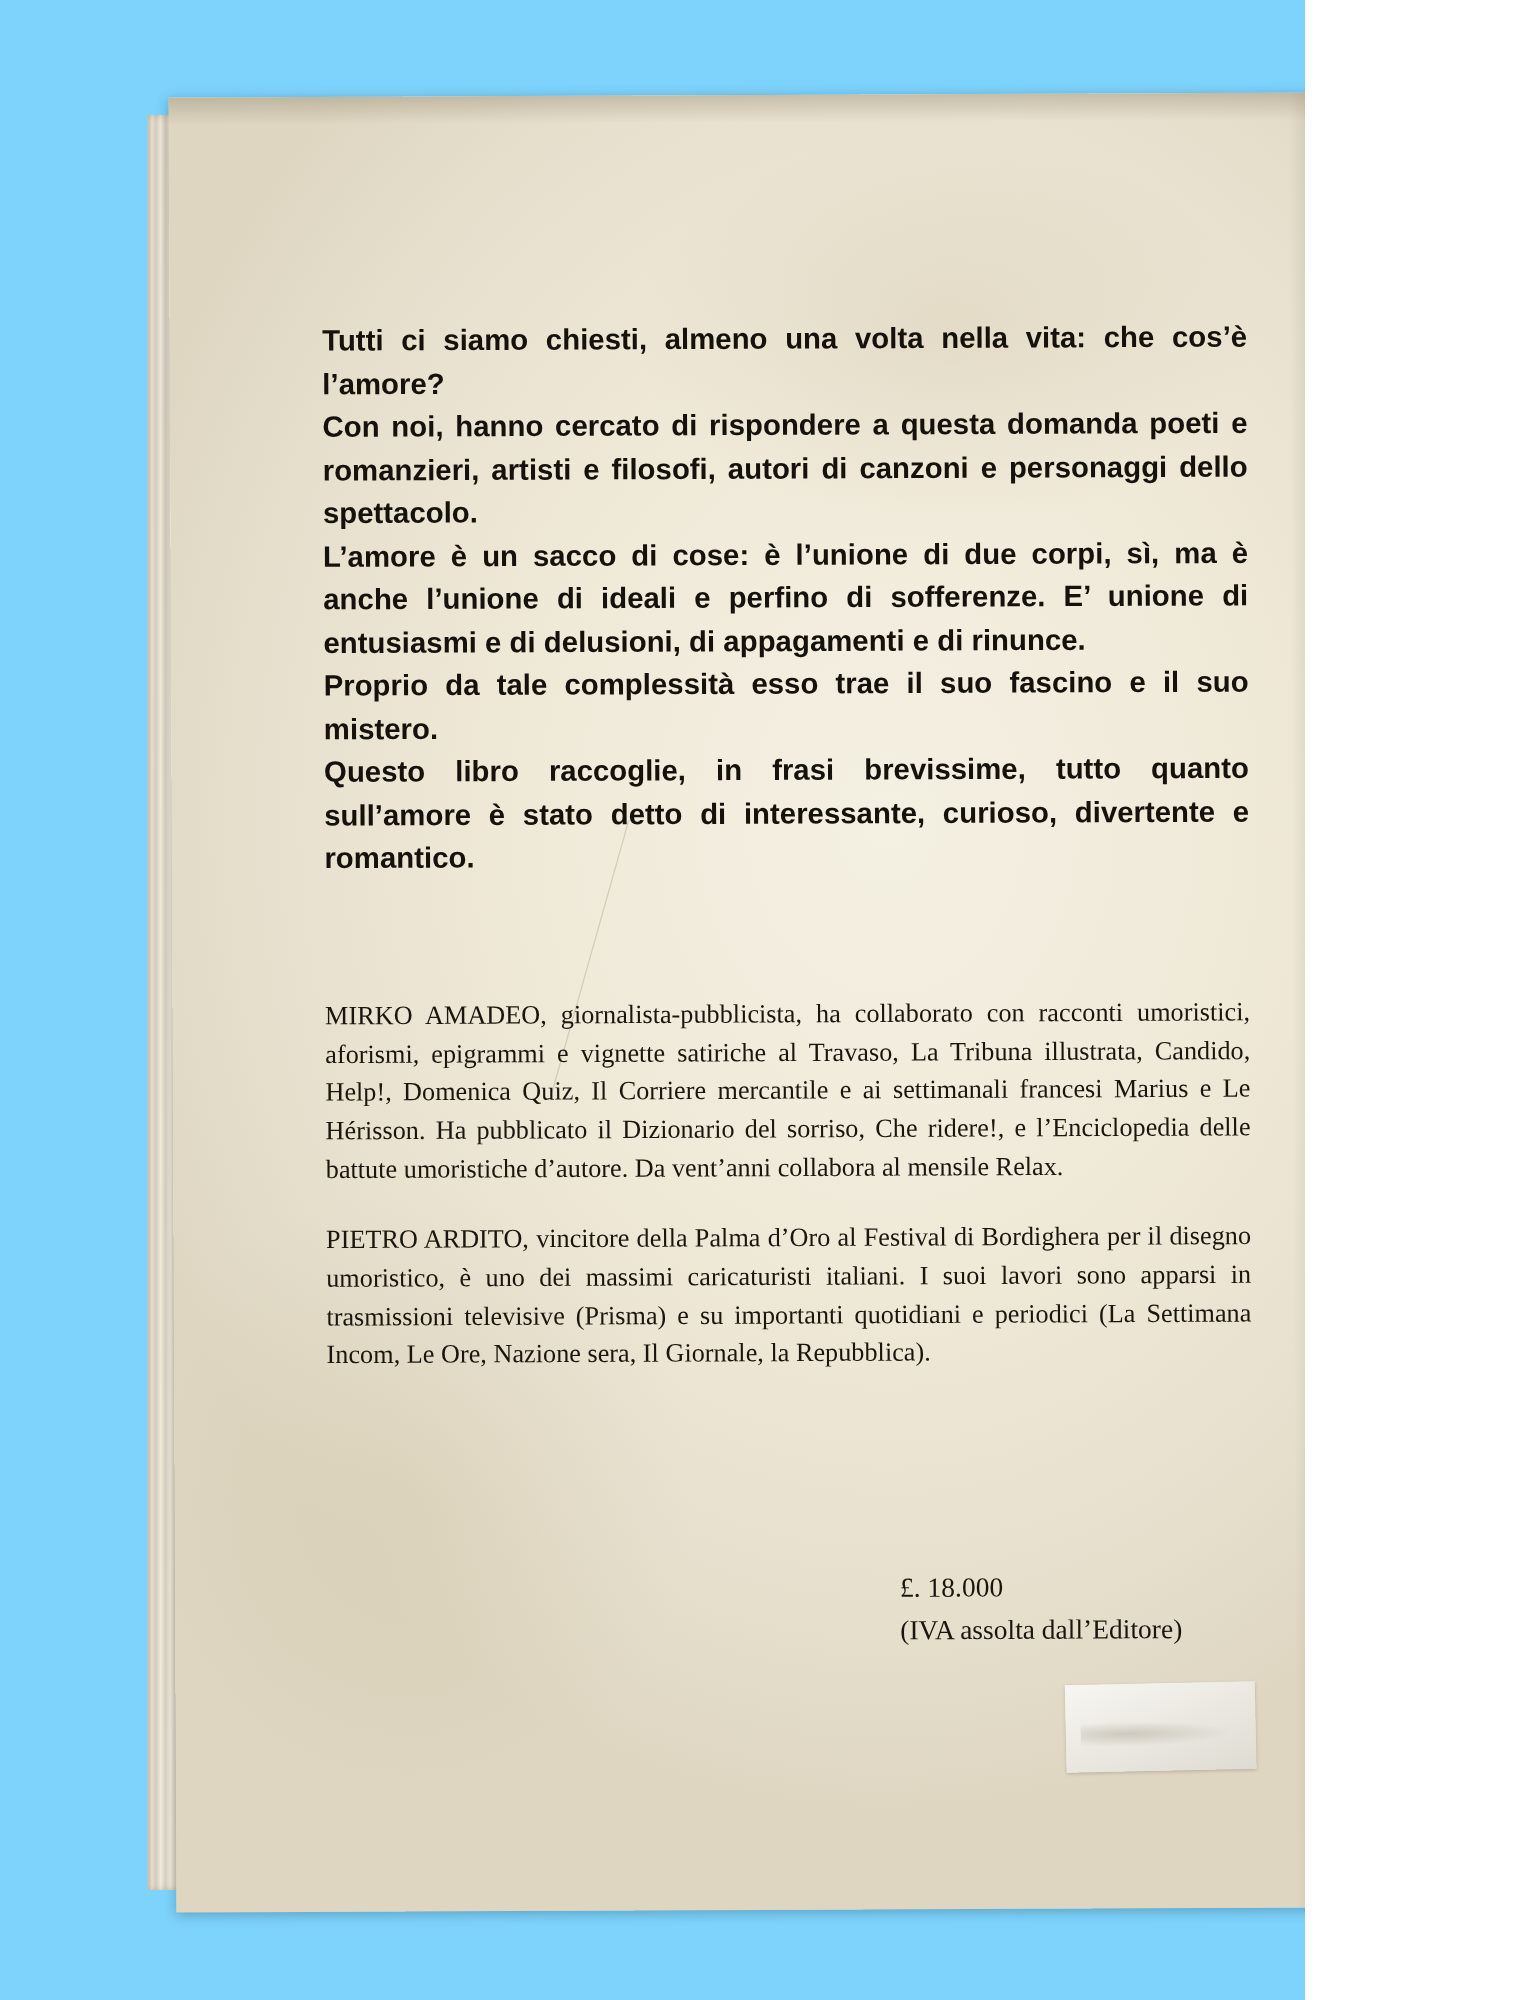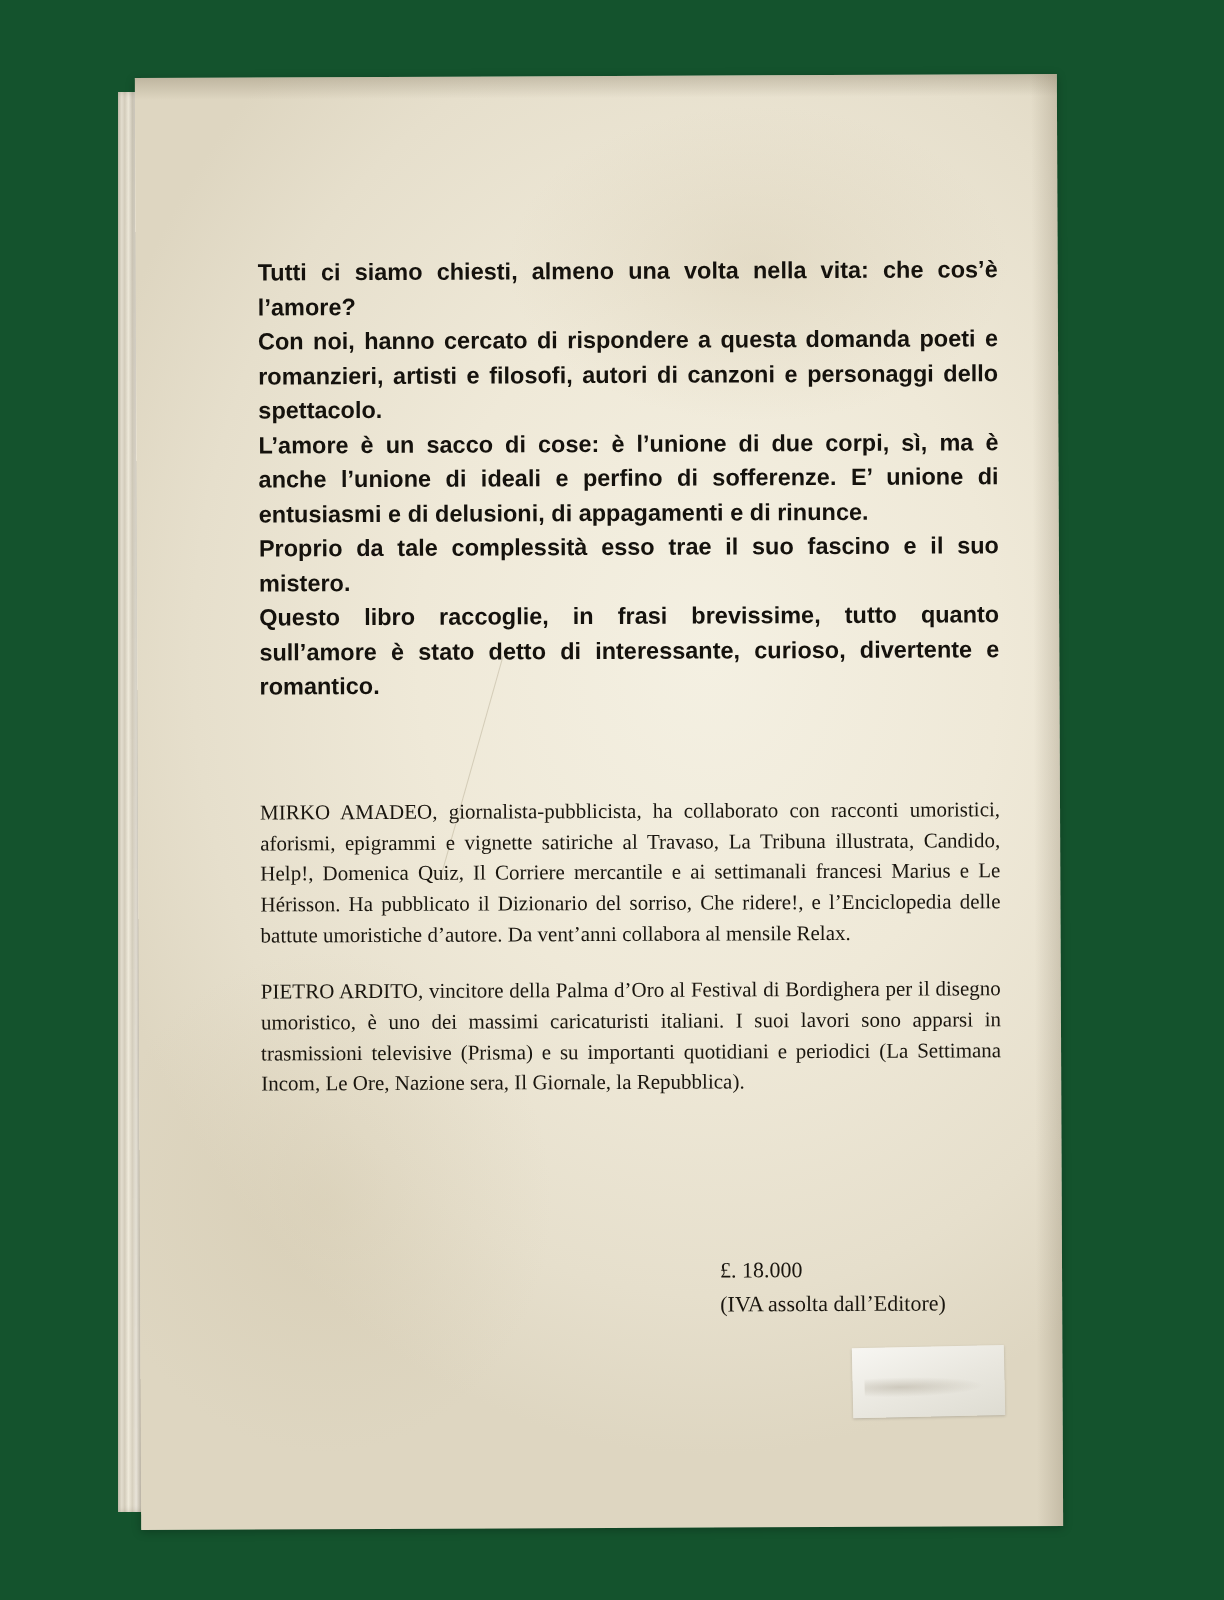--- a/index.html
+++ b/index.html
@@ -2,24 +2,24 @@
 <html><head>
 <meta charset="utf-8">
 <style>
   html, body {
     margin: 0;
     padding: 0;
     background: #ffffff;
   }
   #page {
     position: relative;
-    width: 1224px;
+    width: 1044px;
     height: 1600px;
     overflow: hidden;
-    background: #14532d;
+    background: #7dd3fc;
     font-family: "Liberation Sans", sans-serif;
   }
 
   
   #book-photo {
     position: absolute;
     left: 118px;
     top: 76px;
     width: 942px;
     height: 1452px;

